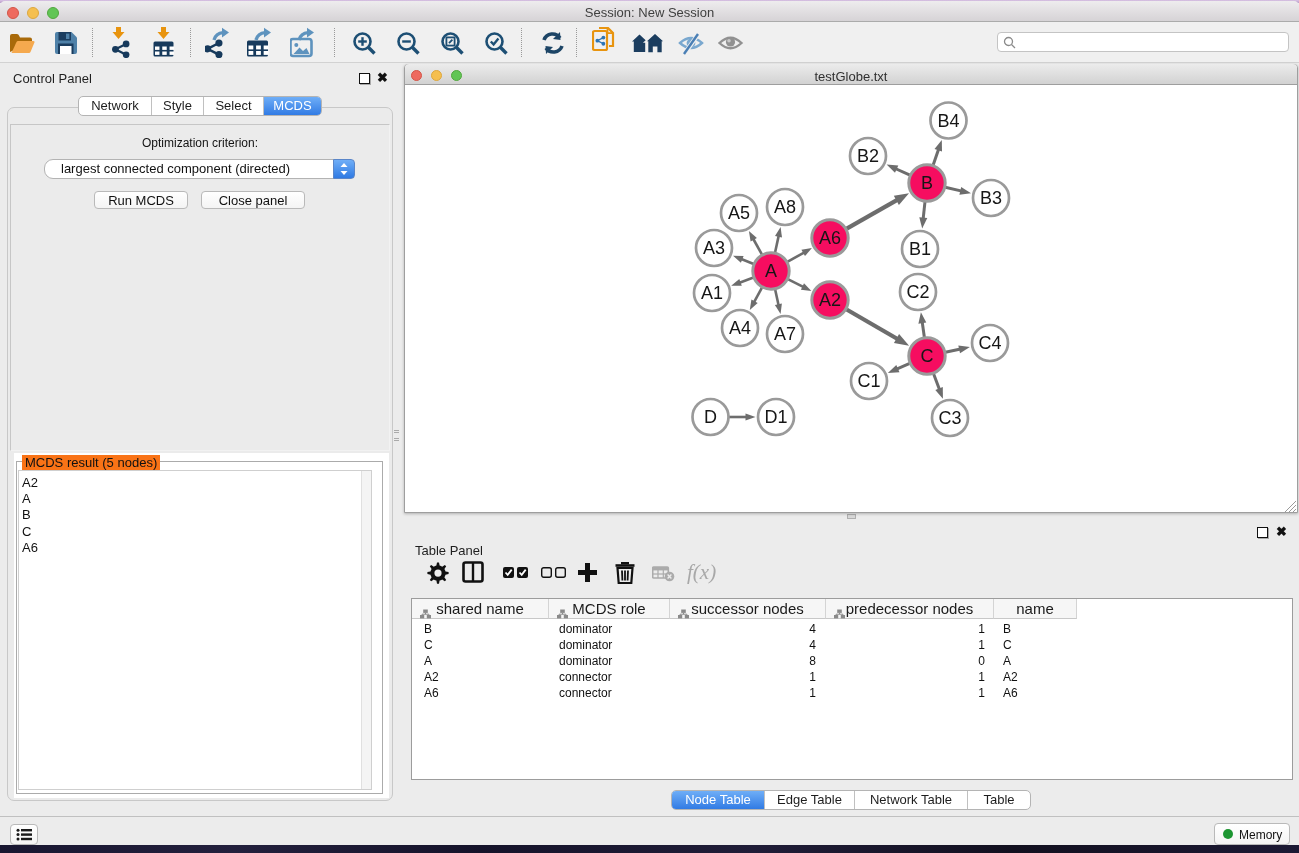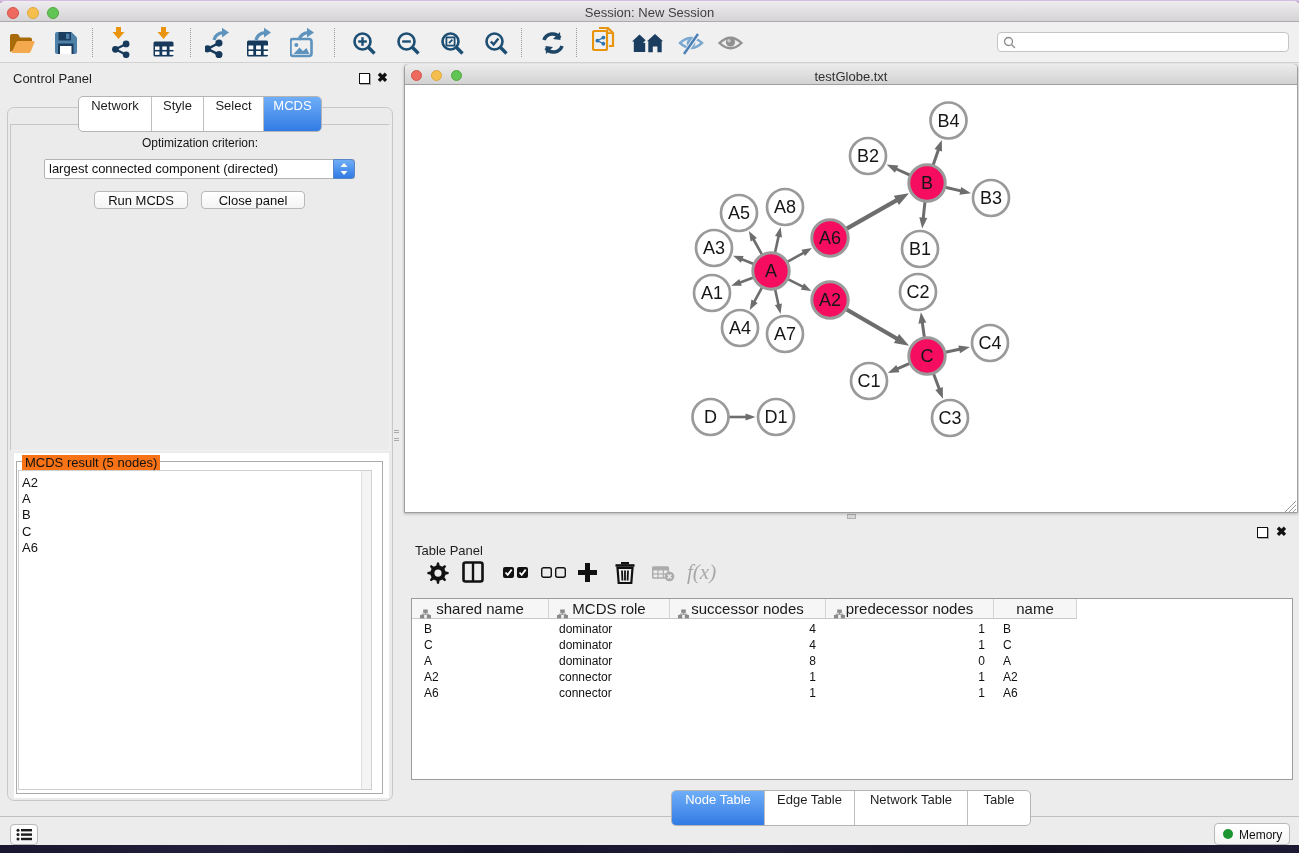--- a/index.html
+++ b/index.html
@@ -10,29 +10,29 @@
 #titlebar { top:1px; left:0; width:1299px; height:21px; background:linear-gradient(#eeecee,#d6d3d6); border-bottom:1px solid #ababab; border-radius:5px 5px 0 0; }
 .tl { border-radius:50%; width:12px; height:12px; }
 #titletext { top:5px; left:0; width:1299px; text-align:center; font-size:13px; color:#404040; }
 #toolbar { top:22px; left:0; width:1299px; height:41px; background:#f0f0f0; border-bottom:1px solid #d2d2d2; }
 .sep { top:28px; width:0; height:29px; border-left:1px dotted #9a9a9a; }
 #searchbox { top:32px; left:997px; width:292px; height:20px; background:#fff; border:1px solid #c4c4c4; border-radius:4px; }
 .ptitle { font-size:13px; color:#1f1f1f; }
 .flicon { width:11px; height:11px; border:1.6px solid #111; background:#fff; box-shadow:1px 1px 0 #aaa; }
 .xicon { font-size:13px; color:#111; font-weight:bold; }
 
-.segwrap { z-index:5; height:36px; background:#fff; border:1px solid #b4b4b4; border-radius:5px; display:flex; overflow:hidden; }
+.segwrap { z-index:5; height:20px; background:#fff; border:1px solid #b4b4b4; border-radius:5px; display:flex; overflow:hidden; }
 .seg { font-size:13px; color:#1d1d1d; text-align:center; line-height:18px; border-right:1px solid #c0c0c0; }
 .seg:last-child { border-right:none; }
 .seg.sel { background:linear-gradient(#6faef7,#317be4); color:#fff; }
 
 #cpOuter { top:107px; left:7px; width:386px; height:694px; background:#ebebeb; border:1px solid #c8c8c8; border-radius:7px; }
 #cpInner { top:124px; left:10px; width:380px; height:327px; border:1px solid #c6c6c6; border-right-color:#f2f2f2; border-bottom-color:#f2f2f2; }
 #optlabel { top:136px; left:0; width:400px; text-align:center; font-size:12px; color:#141414; }
-#dropdown { top:159px; left:44px; width:311px; height:20px; background:#fff; border:1px solid #b3b3b3; border-radius:2px; font-size:13px; color:#111; line-height:18px; padding-left:4px; }
+#dropdown { top:159px; left:44px; width:311px; height:20px; background:#fff; border:1px solid #b3b3b3; border-radius:9px; font-size:13px; color:#111; line-height:18px; padding-left:16px; }
 #ddbtn { top:159px; left:333px; width:22px; height:20px; background:linear-gradient(#6faef7,#2f7ae3); border-radius:0 4px 4px 0; border:1px solid #5a86c9; }
 .btn { background:linear-gradient(#ffffff,#f4f4f4); border:1px solid #b9b9b9; border-radius:4px; font-size:13px; color:#111; text-align:center; }
 #resultwhite { top:453px; left:14px; width:375px; height:345px; background:#fff; }
 #fieldset { top:461px; left:16px; width:367px; height:333px; border:1px solid #ababab; }
 #legend { top:455px; left:22px; background:#f97316; padding:0 3px; font-size:13px; color:#111; }
 #listbox { top:470px; left:18px; width:354px; height:320px; background:#fff; border:1px solid #cfcfcf; font-size:13px; color:#111; padding-top:4px; }
 #listbox div { height:16.2px; line-height:16.2px; padding-left:3px; }
 #lbscroll { top:471px; left:361px; width:10px; height:318px; background:#f4f4f4; border-left:1px solid #e0e0e0; }
 
 #netframe { top:64px; left:404px; width:894px; height:449px; background:#fff; border:1px solid #9e9e9e; border-radius:4px 4px 0 0; box-shadow:0 1px 3px rgba(0,0,0,0.25); }

